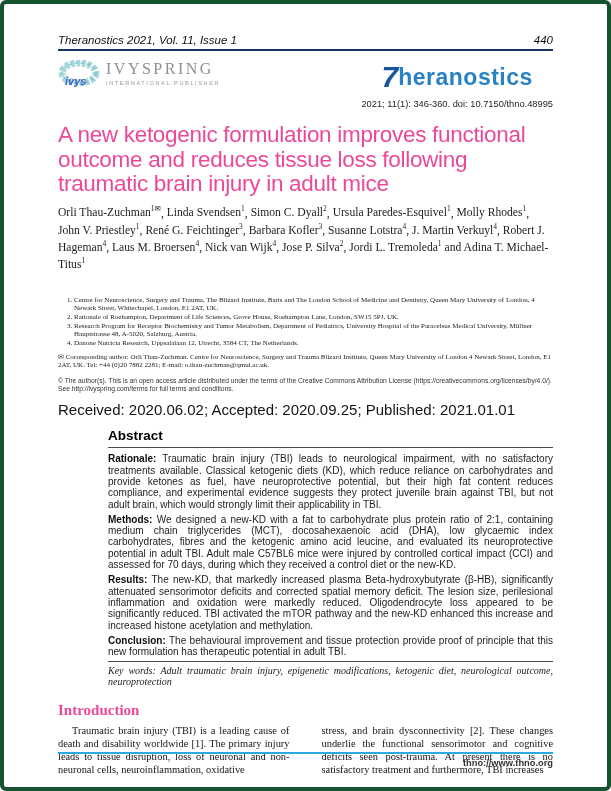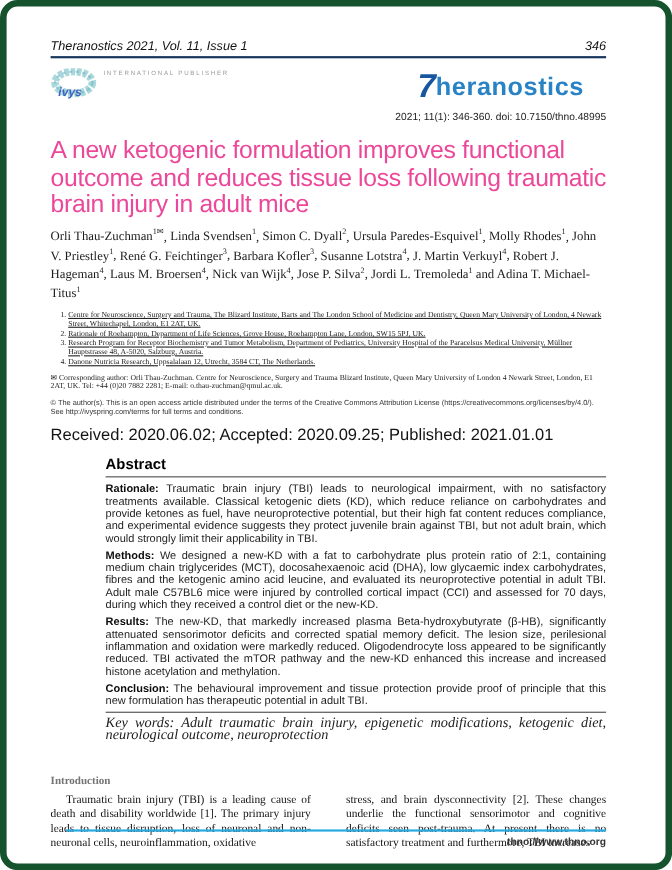--- a/index.html
+++ b/index.html
@@ -1,23 +1,23 @@
 <!DOCTYPE html>
 <html><head>
 <meta charset="utf-8">
 <style>
   html,body{margin:0;padding:0;background:#ffffff;}
   .page{
     position:relative;
     width:611px;height:791px;
     box-sizing:border-box;
     background:#ffffff;
-    border:6px solid #14532d;
-    border-radius:16px;
-    padding:30px 54px 0 40px;
+    border:4px solid #14532d;
+    border-radius:6px;
+    padding:30px 54px 0 54px;
     overflow:hidden;
     font-family:"Liberation Sans",sans-serif;
     color:#1a1a1a;
   }
   
   .jheader{display:flex;justify-content:space-between;align-items:flex-end;
     font-size:11.5px;font-style:italic;color:#111;}
   .jheader .rest{font-style:italic;}
   .hrule{border:none;border-top:2px solid #17365d;margin:3px 0 0 0;}
   .logorow{display:flex;justify-content:space-between;margin-top:9px;height:60px;}
@@ -32,71 +32,72 @@
   .thera-logo .trest{font-size:23px;font-weight:bold;color:#2882c4;letter-spacing:.5px;}
   .thera-cite{font-size:9.3px;color:#222;margin-top:9px;}
   .rpaper{font-size:10.5px;margin-top:7px;color:#000;}
   
   .title{font-size:22.5px;letter-spacing:-.3px;line-height:24.5px;
     margin-top:3px;color:#ec4899;}
   .authors{font-family:"Liberation Serif",serif;font-size:11.6px;line-height:13.5px;
     margin-top:6px;color:#1c1c1c;}
   .authors sup{font-size:7.5px;}
   
-  .affil{margin:8px 0 0 0;padding-left:16px;font-family:"Liberation Serif",serif;
-    font-size:7px;line-height:8px;color:#222;text-decoration:underline;}
+  .affil{margin:24px 0 0 0;padding-left:16px;font-family:"Liberation Serif",serif;
+    font-size:7px;line-height:8px;color:#222;}
   .affil li{margin-bottom:1px;}
   .smallnote{font-family:"Liberation Serif",serif;font-size:7px;line-height:8.4px;
     margin-top:6px;color:#222;}
   .license{font-size:6.7px;line-height:7.8px;color:#333;margin-top:7px;}
   .dates{font-size:15px;margin-top:9px;color:#141414;}
   
   .abstract{margin:10px 0 0 50px;}
   .abstract h2{font-size:13.5px;margin:0 0 4px 0;color:#000;}
   .abs-rule{border:none;border-top:1px solid #4a4a4a;margin:0 0 5px 0;}
   .abs-rule2{border:none;border-top:1px solid #4a4a4a;margin:4px 0 3px 0;}
   .abstract p{font-size:10px;line-height:11.3px;text-align:justify;margin:0 0 4px 0;color:#1d1d1d;}
   .abstract p b{color:#0d0d0d;}
-  .keywords{font-family:"Liberation Serif",serif;font-style:italic;font-size:13px;
+  .keywords{font-family:"Liberation Serif",serif;font-style:italic;font-size:10px;
     line-height:11px;color:#222;text-align:justify;}
   
-  .intro-h{font-family:"Liberation Serif",serif;font-size:10px;font-weight:bold;
-    margin-top:32px;color:#737373;}
+  .intro-h{font-family:"Liberation Serif",serif;font-size:15px;font-weight:bold;
+    margin-top:15px;color:#ec4899;}
   .cols{display:flex;gap:32px;margin-top:6px;}
   .col{width:244px;font-family:"Liberation Serif",serif;font-size:10.4px;
     line-height:12.9px;text-align:justify;color:#141414;}
   .col.first{text-indent:14px;}
   
   .footer{position:absolute;left:54px;right:54px;top:748px;}
   .frule{border:none;border-top:2px solid #29abe2;margin:0;}
   .furl{text-align:right;font-size:9.3px;font-weight:bold;color:#333;margin-top:4px;}
 </style>
 </head>
 <body>
 
 <div class="page">
 
   <div class="jheader">
     <div>
       <span>Theranostics</span><span class="rest"> 2021, Vol. 11, Issue 1</span>
     </div>
-    <div>346</div>
+    <div>440</div>
   </div>
   <hr class="hrule">
 
   <div class="logorow">
     <div class="ivy">
       <span>
         <svg width="42" height="32" viewBox="0 0 42 32">
           <ellipse cx="21" cy="13" rx="17" ry="10" fill="none" stroke="#a8d8da" stroke-width="7" stroke-dasharray="4 1.6"></ellipse>
           <ellipse cx="21" cy="13" rx="17" ry="10" fill="none" stroke="#6aa7c8" stroke-width="2" stroke-dasharray="3 3" opacity="0.5"></ellipse>
           <text x="7" y="25" font-family="Liberation Sans, sans-serif" font-size="11" font-style="italic" font-weight="bold" fill="#3a63c0">ivys</text>
         </svg>
       </span>
       <span class="ivy-text">
+        <div class="ivy-name">IVYSPRING</div>
         <div class="ivy-tag">INTERNATIONAL PUBLISHER</div>
       </span>
     </div>
     <div class="thera">
       <div class="thera-logo">
         <span class="t7">7</span><span class="trest">heranostics</span>
       </div>
       <div class="thera-cite">2021; 11(1): 346-360. doi: 10.7150/thno.48995</div>
     </div>
   </div>

